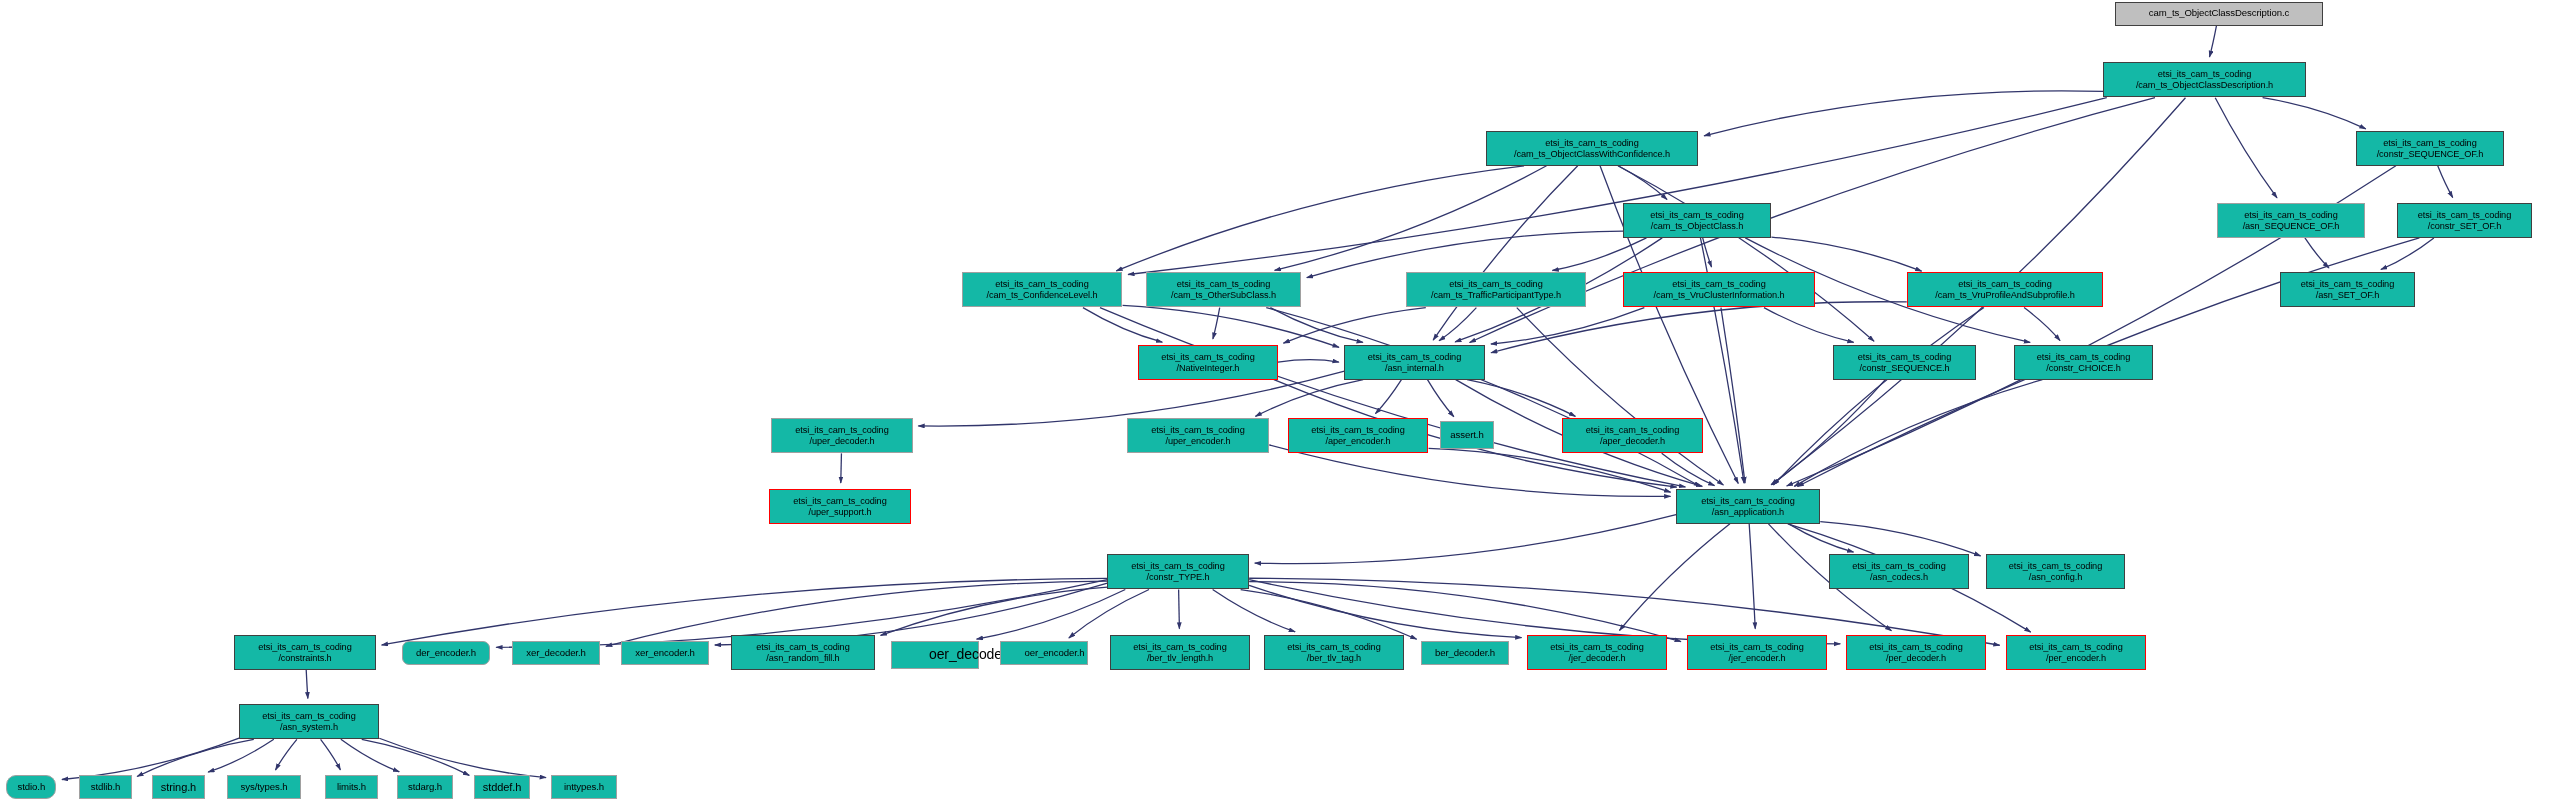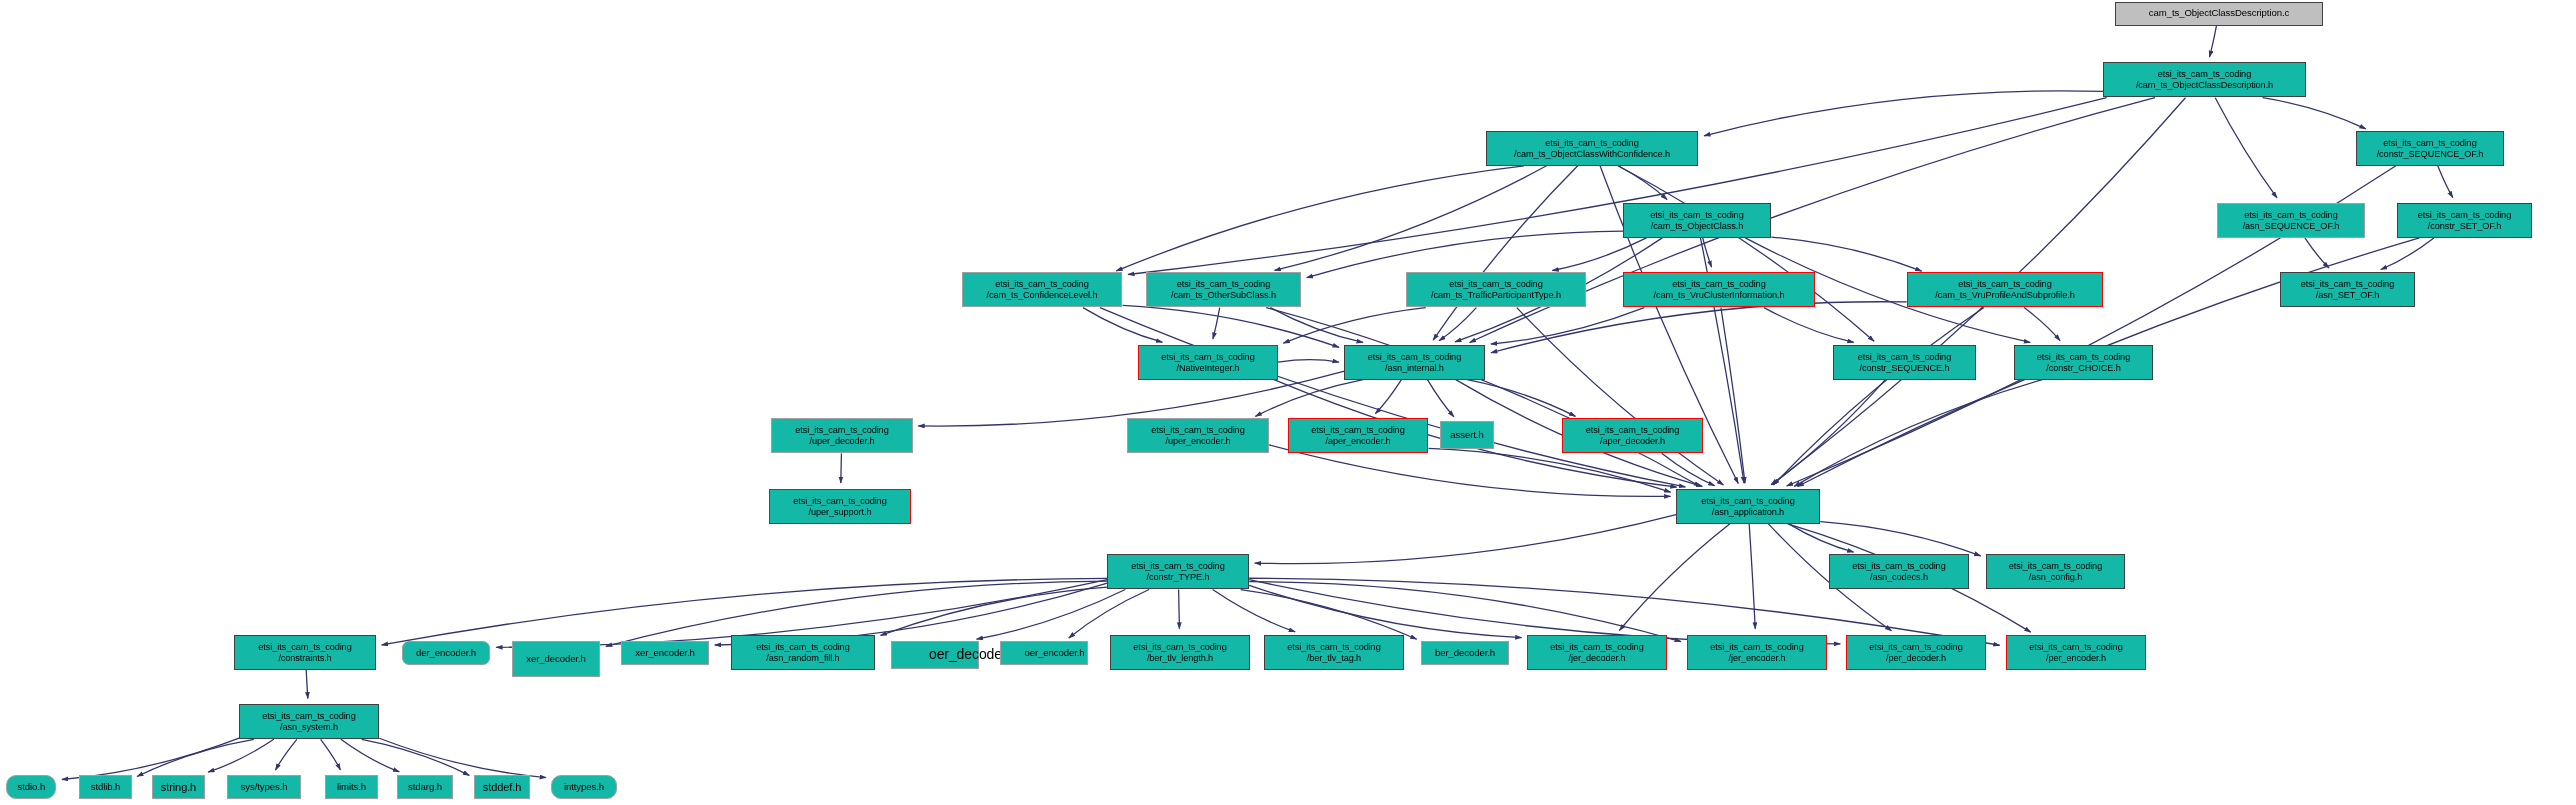--- a/index.html
+++ b/index.html
@@ -178,21 +178,21 @@
 /asn_application.h</span></div>
     <div class="node b2" style="left: 1107px; top: 554px; width: 142px; height: 35px; font-size: 9.2px;"><span class="nlabel">etsi_its_cam_ts_coding
 /constr_TYPE.h</span></div>
     <div class="node b2" style="left: 1829px; top: 554px; width: 140px; height: 35px; font-size: 9.2px;"><span class="nlabel">etsi_its_cam_ts_coding
 /asn_codecs.h</span></div>
     <div class="node b2" style="left: 1986px; top: 554px; width: 139px; height: 35px; font-size: 9.2px;"><span class="nlabel">etsi_its_cam_ts_coding
 /asn_config.h</span></div>
     <div class="node b2" style="left: 234px; top: 635px; width: 142px; height: 35px; font-size: 9.2px;"><span class="nlabel">etsi_its_cam_ts_coding
 /constraints.h</span></div>
     <div class="node " style="left: 402px; top: 641px; width: 88px; height: 24px; font-size: 9.6px; border-radius: 7px;"><span class="nlabel">der_encoder.h</span></div>
-    <div class="node " style="left: 512px; top: 641px; width: 88px; height: 36px; font-size: 9.6px;"><span class="nlabel">xer_decoder.h</span></div>
+    <div class="node " style="left: 512px; top: 641px; width: 88px; height: 24px; font-size: 9.6px;"><span class="nlabel">xer_decoder.h</span></div>
     <div class="node " style="left: 621px; top: 641px; width: 88px; height: 24px; font-size: 9.6px;"><span class="nlabel">xer_encoder.h</span></div>
     <div class="node b2" style="left: 731px; top: 635px; width: 144px; height: 35px; font-size: 9.2px;"><span class="nlabel">etsi_its_cam_ts_coding
 /asn_random_fill.h</span></div>
     <div class="node " style="left: 891px; top: 641px; width: 88px; height: 28px; font-size: 14px; padding-left: 37px;"><span class="nlabel">oer_decoder.h</span></div>
     <div class="node " style="left: 1000px; top: 641px; width: 88px; height: 24px; font-size: 9.6px; text-align: right;"><span class="nlabel">oer_encoder.h</span></div>
     <div class="node b2" style="left: 1110px; top: 635px; width: 140px; height: 35px; font-size: 9.2px;"><span class="nlabel">etsi_its_cam_ts_coding
 /ber_tlv_length.h</span></div>
     <div class="node b2" style="left: 1264px; top: 635px; width: 140px; height: 35px; font-size: 9.2px;"><span class="nlabel">etsi_its_cam_ts_coding
 /ber_tlv_tag.h</span></div>
     <div class="node " style="left: 1421px; top: 641px; width: 88px; height: 24px; font-size: 9.6px;"><span class="nlabel">ber_decoder.h</span></div>
@@ -206,15 +206,15 @@
 /per_encoder.h</span></div>
     <div class="node b2" style="left: 239px; top: 704px; width: 140px; height: 35px; font-size: 9.2px;"><span class="nlabel">etsi_its_cam_ts_coding
 /asn_system.h</span></div>
     <div class="node " style="left: 6.4px; top: 775px; width: 50px; height: 24px; font-size: 9.6px; border-radius: 10px;"><span class="nlabel">stdio.h</span></div>
     <div class="node " style="left: 79px; top: 775px; width: 53px; height: 24px; font-size: 9.6px;"><span class="nlabel">stdlib.h</span></div>
     <div class="node " style="left: 152px; top: 775px; width: 53px; height: 24px; font-size: 11px;"><span class="nlabel">string.h</span></div>
     <div class="node " style="left: 227px; top: 775px; width: 74px; height: 24px; font-size: 9.6px;"><span class="nlabel">sys/types.h</span></div>
     <div class="node " style="left: 325px; top: 775px; width: 53px; height: 24px; font-size: 9.6px;"><span class="nlabel">limits.h</span></div>
     <div class="node " style="left: 397px; top: 775px; width: 56px; height: 24px; font-size: 9.6px; justify-content: flex-end;"><span class="nlabel">stdarg.h</span></div>
     <div class="node " style="left: 474px; top: 775px; width: 56px; height: 24px; font-size: 11px;"><span class="nlabel">stddef.h</span></div>
-    <div class="node " style="left: 551px; top: 775px; width: 66px; height: 24px; font-size: 9.6px; border-radius: 10px;"><span class="nlabel">inttypes.h</span></div>
+    <div class="node " style="left: 551px; top: 775px; width: 66px; height: 24px; font-size: 9.6px;"><span class="nlabel">inttypes.h</span></div>
   </div>
 
 
 </body></html>

